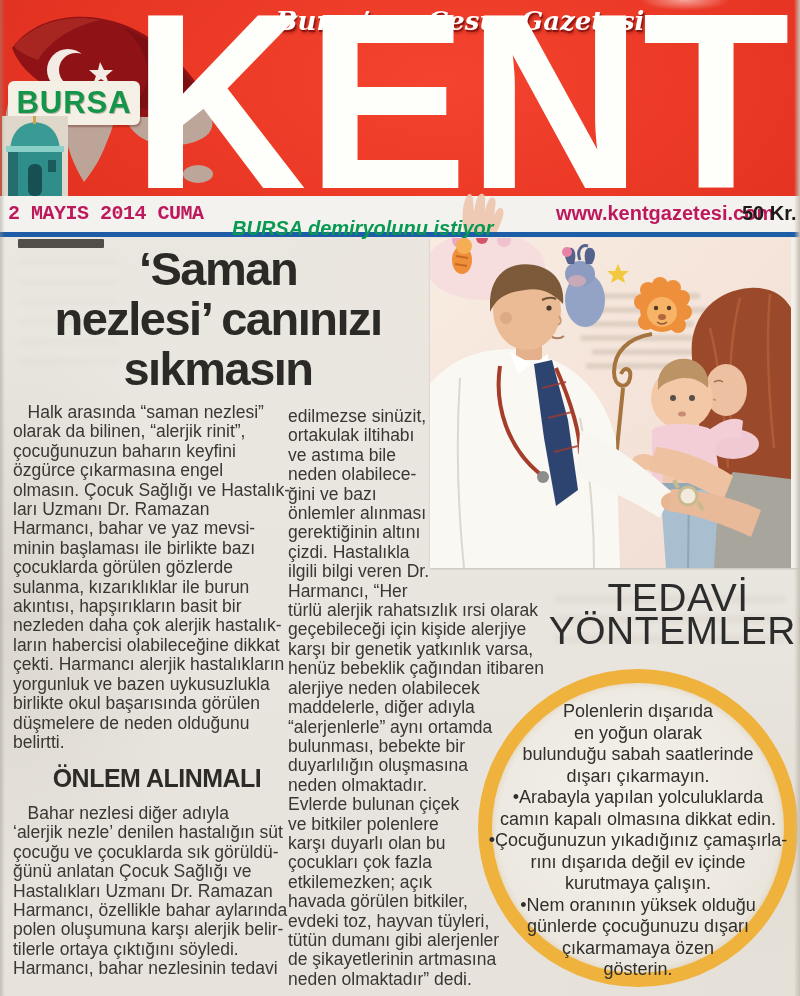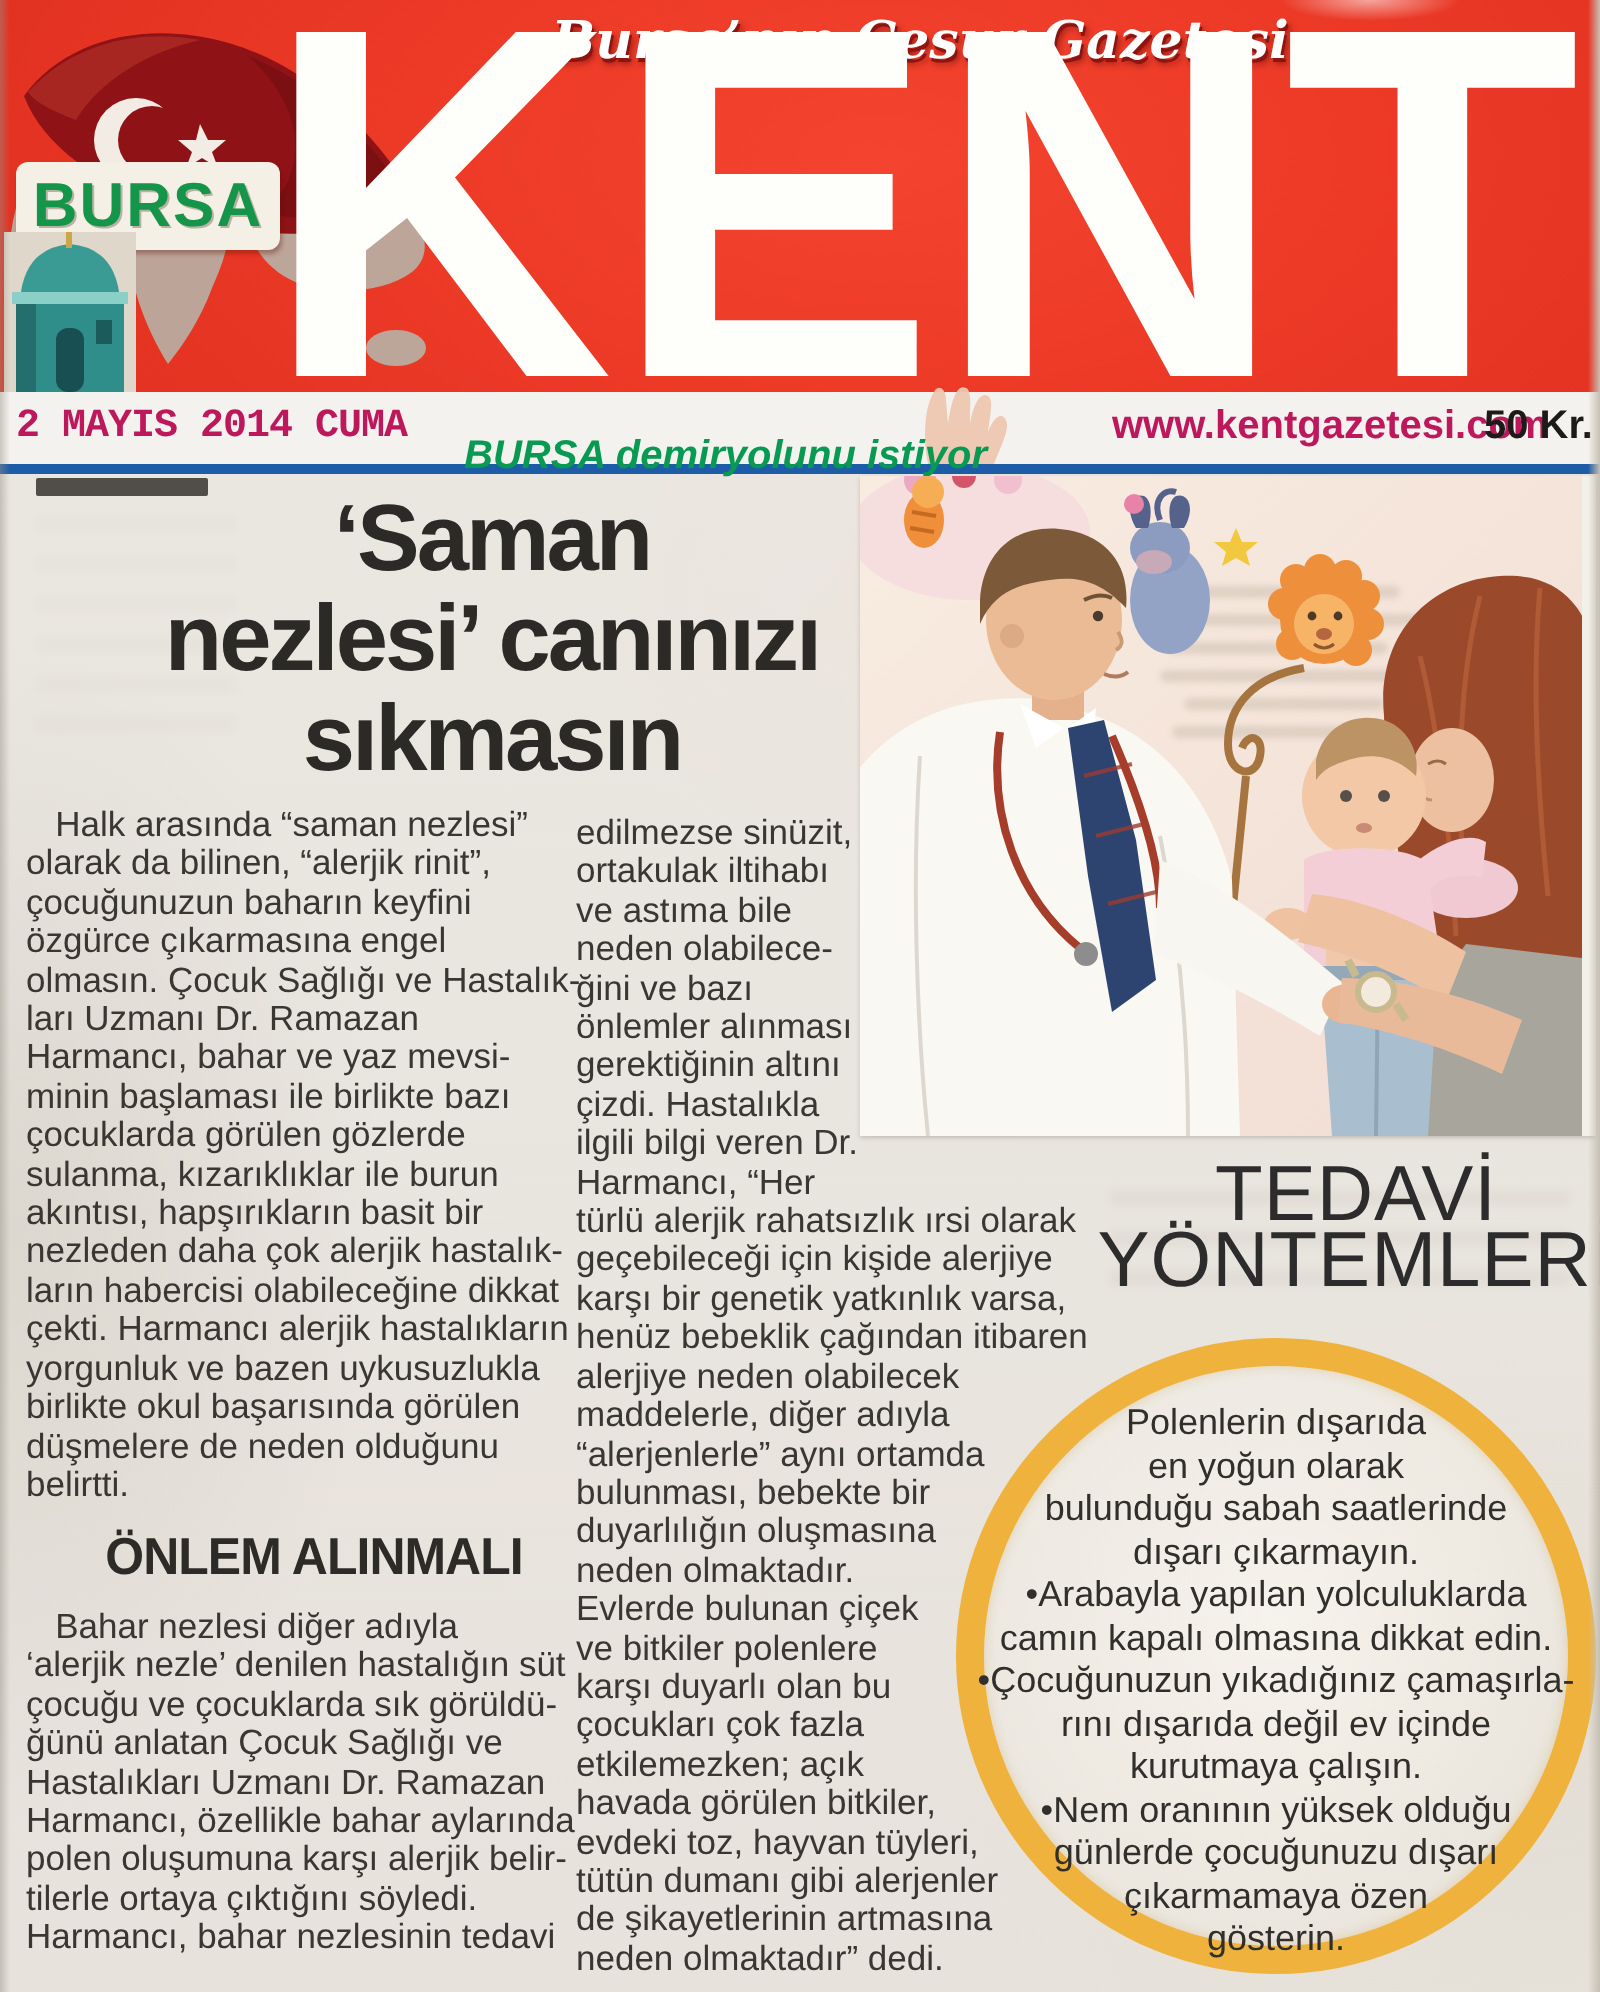--- a/index.html
+++ b/index.html
@@ -31,21 +31,21 @@
   
   .datebar{position:absolute;left:0;top:196px;width:800px;height:36px;background:#f4f2ee;
     border-bottom:5px solid #1d5ca6;}
   .datebar .date{position:absolute;left:8px;top:6px;font-size:20px;font-weight:bold;color:#be185d;letter-spacing:-.5px;font-family:Liberation Mono, monospace;}
   .datebar .ticker{position:absolute;left:232px;top:21px;font-size:20px;font-weight:bold;font-style:italic;color:#089a52;}
   .datebar .web{position:absolute;left:556px;top:6px;font-size:20px;font-weight:bold;color:#be185d;}
   .datebar .price{position:absolute;left:742px;top:6px;font-size:20px;font-weight:bold;color:#1d1b19;}
   .hand{position:absolute;left:448px;top:-8px;}
   
   .headline{position:absolute;left:0;top:244px;width:436px;margin:0;text-align:center;
-    font-size:47px;line-height:50px;font-weight:bold;letter-spacing:-1.5px;color:#2c2a26;padding-left:28px;}
+    font-size:47px;line-height:50px;font-weight:bold;letter-spacing:-1.5px;color:#2c2a26;}
   .body-col{font-size:17.5px;line-height:19.4px;color:#3a3733;}
   .body-col .ln{white-space:nowrap;}
   .col1p1{left:13px;top:403px;width:288px;}
   .subhead{position:absolute;left:13px;top:763px;width:288px;margin:0;text-align:center;
     font-size:26px;font-weight:bold;letter-spacing:-.5px;color:#2d2b27;transform:scaleX(.96);}
   .col1p2{left:13px;top:804px;width:288px;}
   .col2{left:288px;top:407px;width:250px;}
   
   .photo{position:absolute;left:430px;top:238px;width:368px;height:330px;margin:0;
     box-shadow:0 1px 2px rgba(90,80,70,.25);}

